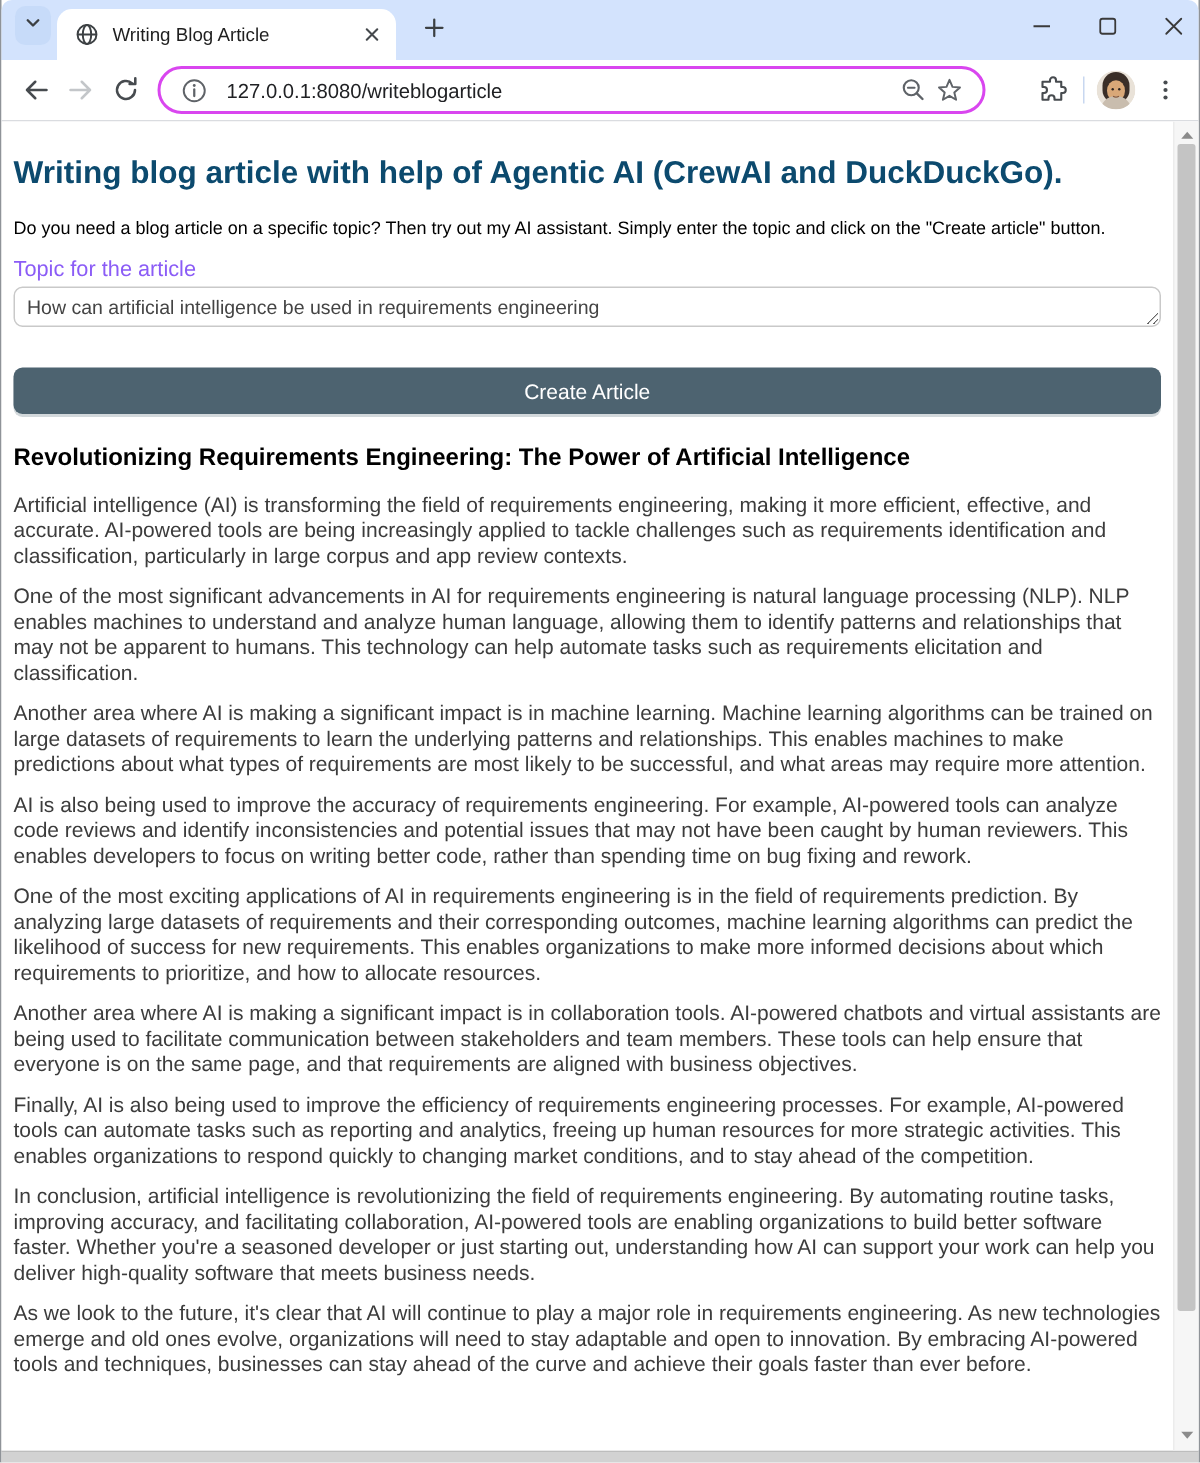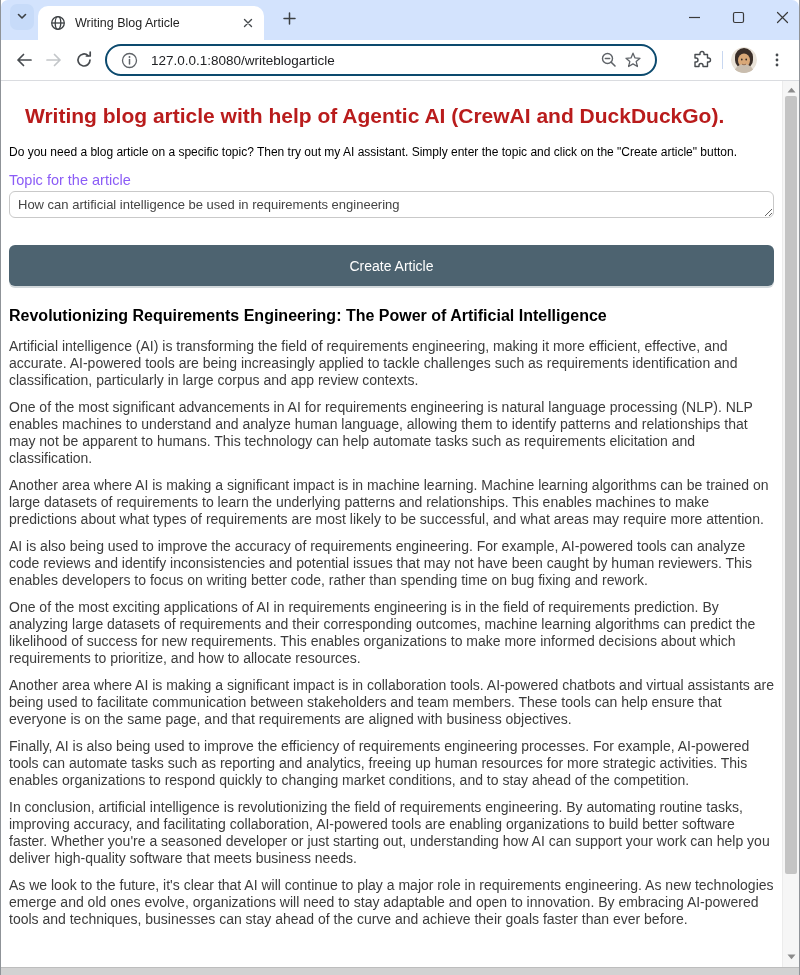--- a/index.html
+++ b/index.html
@@ -58,21 +58,21 @@
     display: flex; align-items: center; padding: 0 10px 0 8px;
     border-bottom: 1px solid #dadce0;
   }
   .nav-btn {
     width: 30px; height: 30px; border-radius: 50%;
     display: flex; align-items: center; justify-content: center;
     cursor: pointer; flex: 0 0 auto;
   }
   .addressbar {
     flex: 1; height: 32px; margin: 0 10px 0 6px;
-    border: 2px solid #0c4a6e; border-radius: 16px;
+    border: 2px solid #d946ef; border-radius: 16px;
     display: flex; align-items: center; padding: 0 10px 0 10px;
     background: #fff; max-width: 552px;
   }
   .addressbar .url {
     flex: 1; font-size: 13.5px; color: #202124; margin-left: 10px;
     white-space: nowrap; overflow: hidden;
   }
   .ab-icon { width: 24px; height: 24px; display:flex; align-items:center; justify-content:center; cursor: pointer; flex: 0 0 auto; }
   .tb-right { display: flex; align-items: center; margin-left: auto; gap: 8px; }
   .tb-sep { width: 1px; height: 18px; background: #c8d7f0; }
@@ -85,32 +85,32 @@
   }
   .logo { position: relative; width: 150px; height: 76px; margin-top: 2px; color: #4d6374; }
   .logo .ask { position: absolute; left: 62px; top: 1px; font-size: 13px; letter-spacing: 1px; color: #4d6374; }
   .logo .alessa {
     position: absolute; left: 2px; top: 8px;
     font-family: "DejaVu Serif", serif; font-style: italic; font-weight: bold;
     font-size: 44px; letter-spacing: -2px; color: #4d6374;
   }
   .logo svg.swash { position: absolute; left: 8px; top: 58px; }
 
-  h1.page-heading { font-size: 21px; line-height: 26px; color: #b91c1c; margin-top: 16px; font-weight: bold; margin-left: 16px; }
+  h1.page-heading { font-size: 21px; line-height: 26px; color: #0c4a6e; margin-top: 16px; font-weight: bold; }
   .intro { font-size: 12px; color: #000000; margin-top: 16px; }
   .topic-label { display: block; font-size: 14.5px; color: #8b5cf6; margin-top: 13px; }
   .topic-input {
     display: block; width: 100%; height: 27px; margin-top: 3px;
     border: 1px solid #c9c9c9; border-radius: 6px;
     padding: 5px 8px; font-family: "Liberation Sans", sans-serif;
     font-size: 13px; color: #444; resize: vertical; overflow: hidden;
     outline: none;
   }
   .create-btn {
-    display: block; width: 100%; margin-top: 27px; height: 41px;
+    display: block; width: 100%; margin-top: 27px; height: 31px;
     background: #4d6370; color: #fff; border: none; border-radius: 6px;
     font-family: "Liberation Sans", sans-serif; font-size: 14px;
     cursor: pointer; box-shadow: 0 2px 0 rgba(77,99,112,0.25);
   }
   h2.article-title { font-size: 16px; color: #000000; margin-top: 21px; font-weight: bold; }
   .article p { font-size: 14px; line-height: 17px; color: #3c3c3c; margin-top: 10px; }
   .article p:first-of-type { margin-top: 13px; }
 
   
   .scrollbar {

